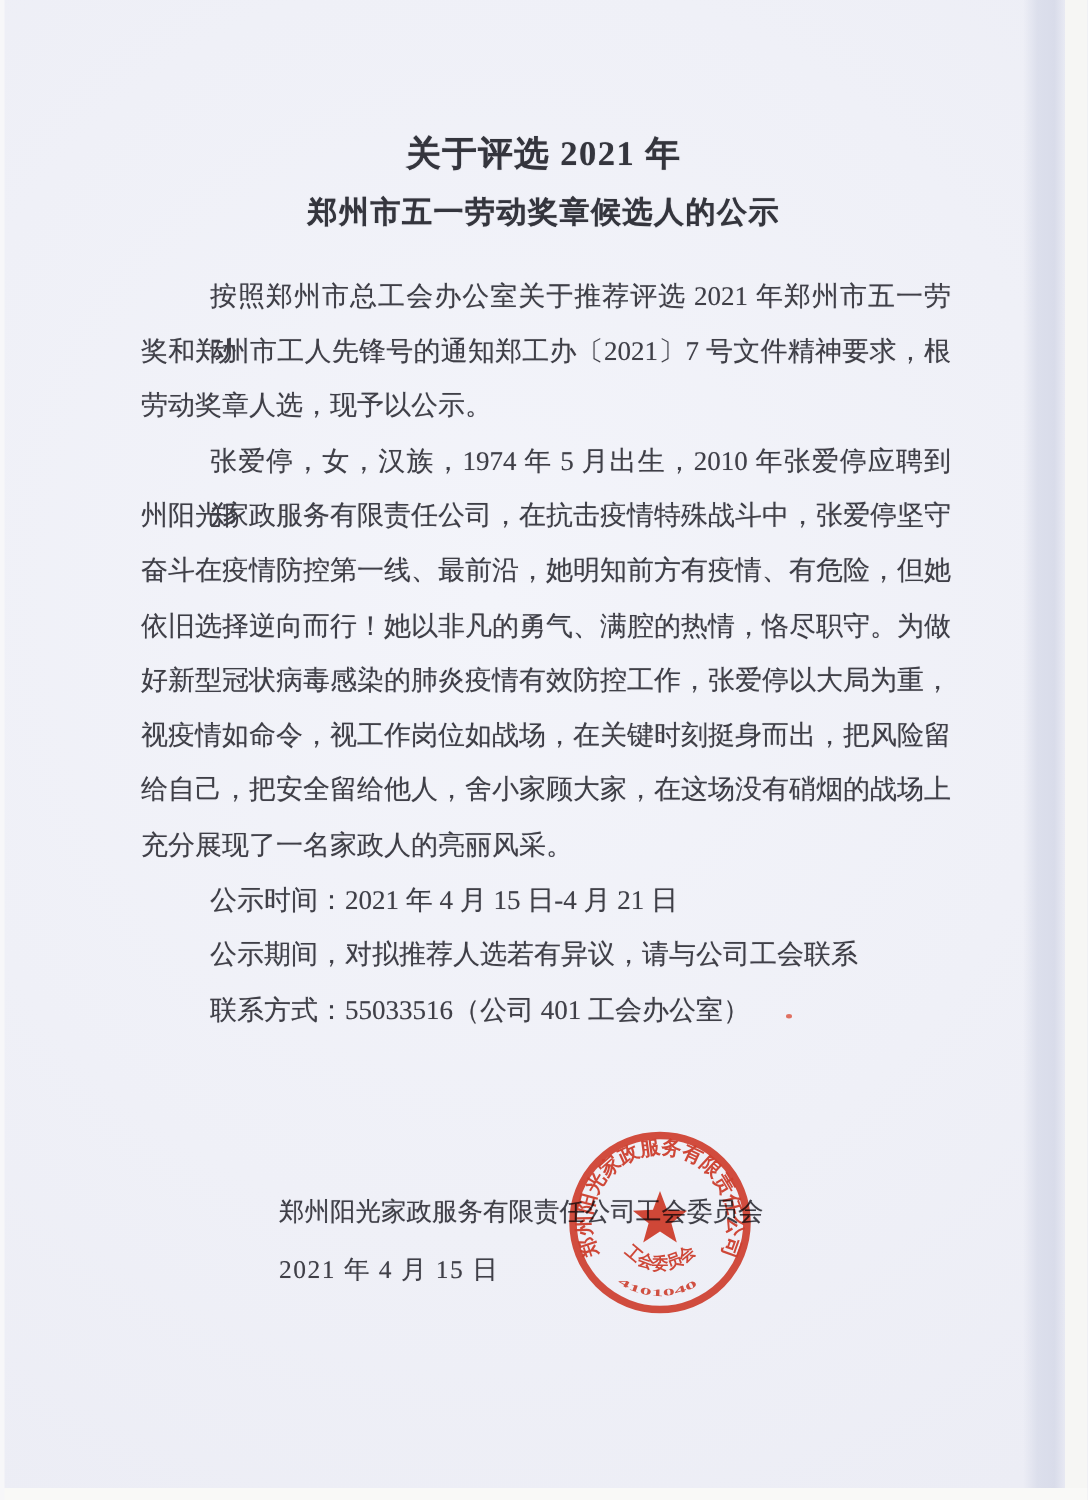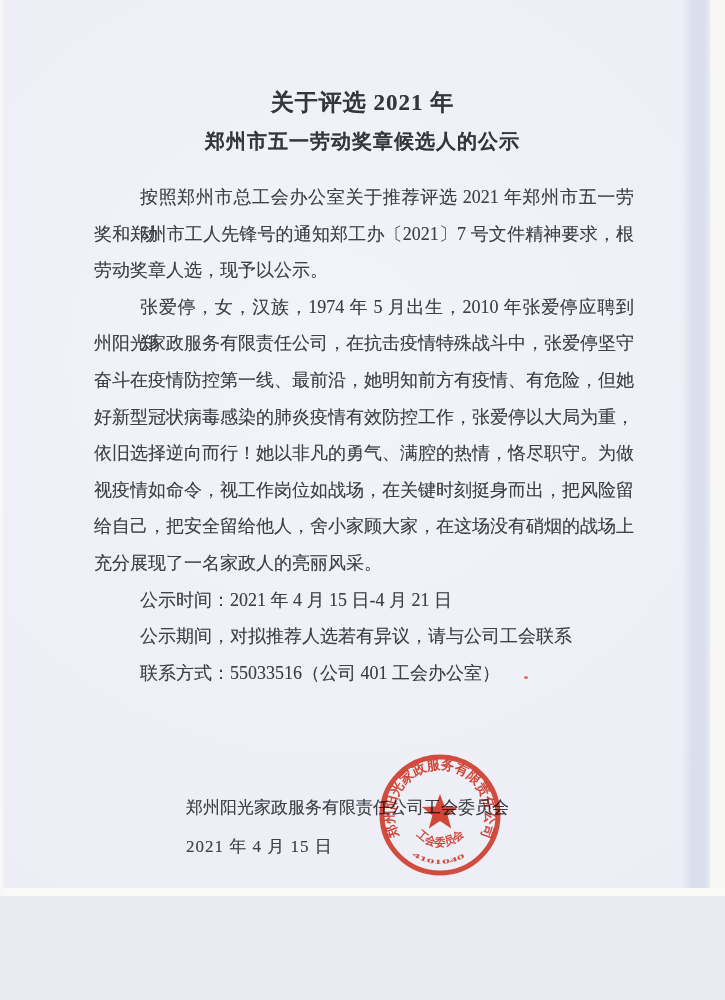--- a/index.html
+++ b/index.html
@@ -2,21 +2,21 @@
 <html><head>
 <meta charset="utf-8">
 <style>
   html,body { margin:0; padding:0; }
   body {
     width:725px; height:1000px; overflow:hidden;
     font-family:"Liberation Serif","DejaVu Serif",serif;
     background:#e9eaf1;
   }
   .page {
-    position:relative; width:725px; height:896px;
+    position:relative; width:725px; height:1000px;
     background:
       radial-gradient(ellipse 90% 70% at 45% 40%, #f3f4fa 0%, #eff0f7 60%, #ecedf5 100%);
     color:#3f3f47;
   }
   
   .right-band {
     position:absolute; top:0; right:15px; width:28px; height:100%;
     background:linear-gradient(90deg, rgba(214,217,232,0) 0%, #dcdfec 35%, #d9dcea 75%, rgba(217,220,235,.25) 100%);
   }
   .right-white { position:absolute; top:0; right:0; width:15px; height:100%; background:#f6f6f4; }
@@ -67,22 +67,22 @@
   <div class="title title2">郑州市五一劳动奖章候选人的公示</div>
 
   <div class="body-block">
     <div>
         <div class="bline first just">按照郑州市总工会办公室关于推荐评选 2021 年郑州市五一劳动</div>
         <div class="bline just">奖和郑州市工人先锋号的通知郑工办〔2021〕7 号文件精神要求，根</div>
         <div class="bline">劳动奖章人选，现予以公示。</div>
         <div class="bline first just">张爱停，女，汉族，1974 年 5 月出生，2010 年张爱停应聘到郑</div>
         <div class="bline just">州阳光家政服务有限责任公司，在抗击疫情特殊战斗中，张爱停坚守</div>
         <div class="bline just">奋斗在疫情防控第一线、最前沿，她明知前方有疫情、有危险，但她</div>
+        <div class="bline just">依旧选择逆向而行！她以非凡的勇气、满腔的热情，恪尽职守。为做</div>
         <div class="bline just">好新型冠状病毒感染的肺炎疫情有效防控工作，张爱停以大局为重，</div>
-        <div class="bline just">依旧选择逆向而行！她以非凡的勇气、满腔的热情，恪尽职守。为做</div>
         <div class="bline just">视疫情如命令，视工作岗位如战场，在关键时刻挺身而出，把风险留</div>
         <div class="bline just">给自己，把安全留给他人，舍小家顾大家，在这场没有硝烟的战场上</div>
         <div class="bline">充分展现了一名家政人的亮丽风采。</div>
       </div>
     <div>
         <div class="bline iline">公示时间：2021 年 4 月 15 日-4 月 21 日</div>
         <div class="bline iline">公示期间，对拟推荐人选若有异议，请与公司工会联系</div>
         <div class="bline iline">联系方式：55033516（公司 401 工会办公室）</div>
       </div>
   </div>

